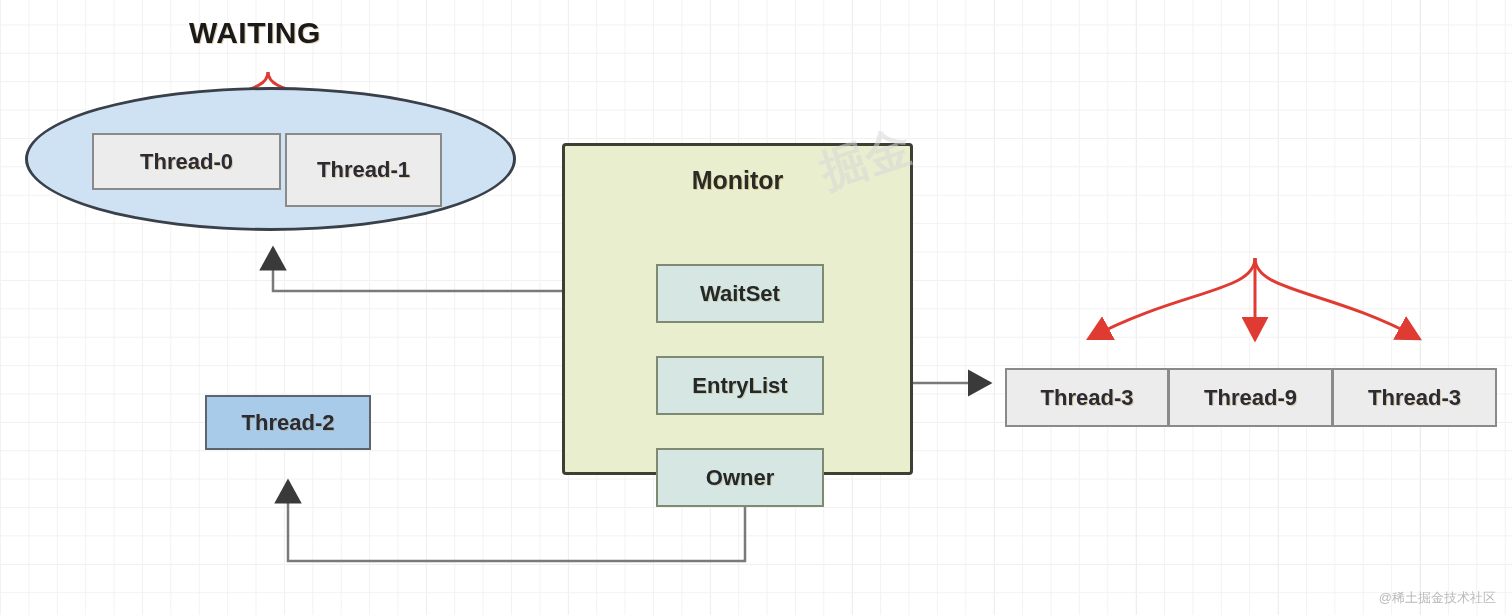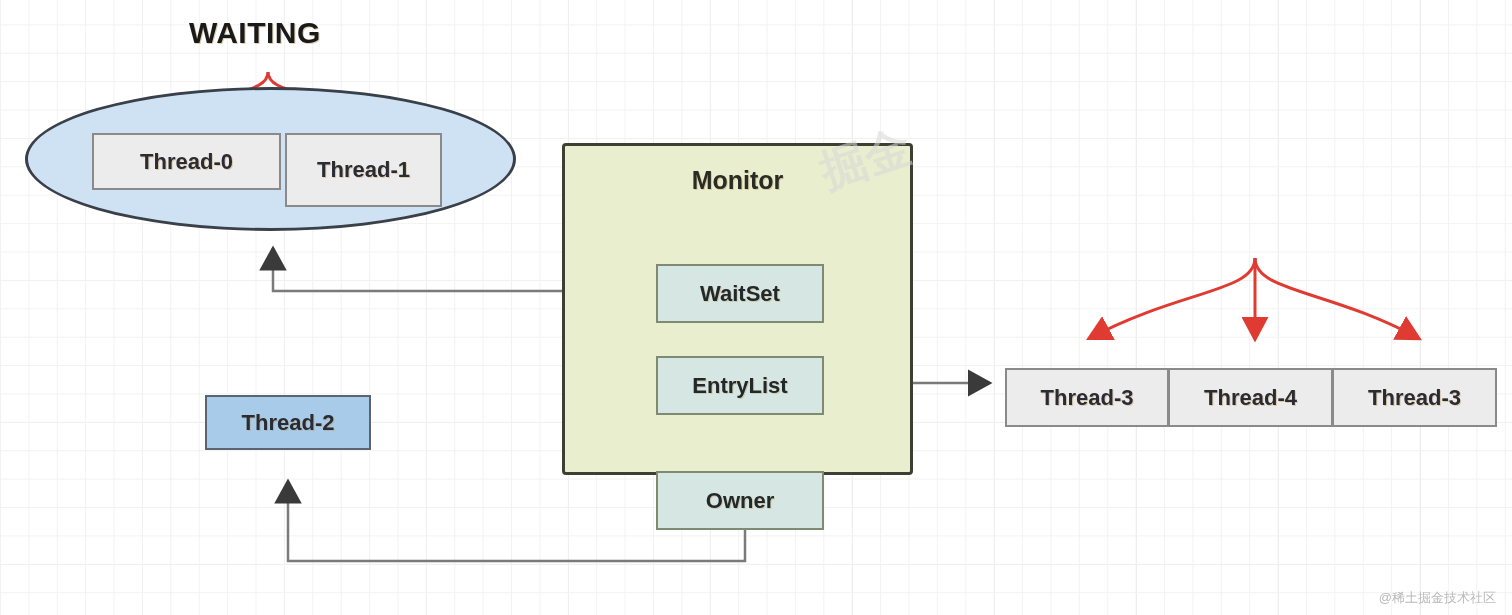--- a/index.html
+++ b/index.html
@@ -85,21 +85,21 @@
     box-sizing:border-box;
     border:2px solid #7e8a72;
     background:#d6e6e2;
     color:#23282b;
     font-size:22px;font-weight:bold;
     display:flex;align-items:center;justify-content:center;
     text-shadow:1px 1px 0 rgba(190,150,80,.35);
   }
   #waitset-box{top:118px;}
   #entrylist-box{top:210px;}
-  #owner-box{top:302px;margin-top:23px;}
+  #owner-box{top:302px;}
 
   
   #blocked-row{position:absolute;left:1005px;top:336px;height:44px;display:flex;margin-top:32px;}
   .blocked-cell{
     box-sizing:border-box;
     width:164px;height:59px;
     border:2px solid #8a8a8a;
     background:#ececec;
     color:#2b2b33;
     font-size:22px;font-weight:bold;
@@ -172,20 +172,20 @@
   <div id="monitor-box">
     <div id="monitor-title">Monitor</div>
     <div id="waitset-box" class="monitor-slot">WaitSet</div>
     <div id="entrylist-box" class="monitor-slot">EntryList</div>
     <div id="owner-box" class="monitor-slot">Owner</div>
   </div>
 
 
   <div id="blocked-row">
     <div class="blocked-cell">Thread-3</div>
-    <div class="blocked-cell">Thread-4</div>
+    <div class="blocked-cell">Thread-9</div>
     <div class="blocked-cell">Thread-3</div>
   </div>
 
   <div id="watermark-mark">掘金</div>
   <div id="watermark-credit">@稀土掘金技术社区</div>
 
 </div>
 
 </body></html>

